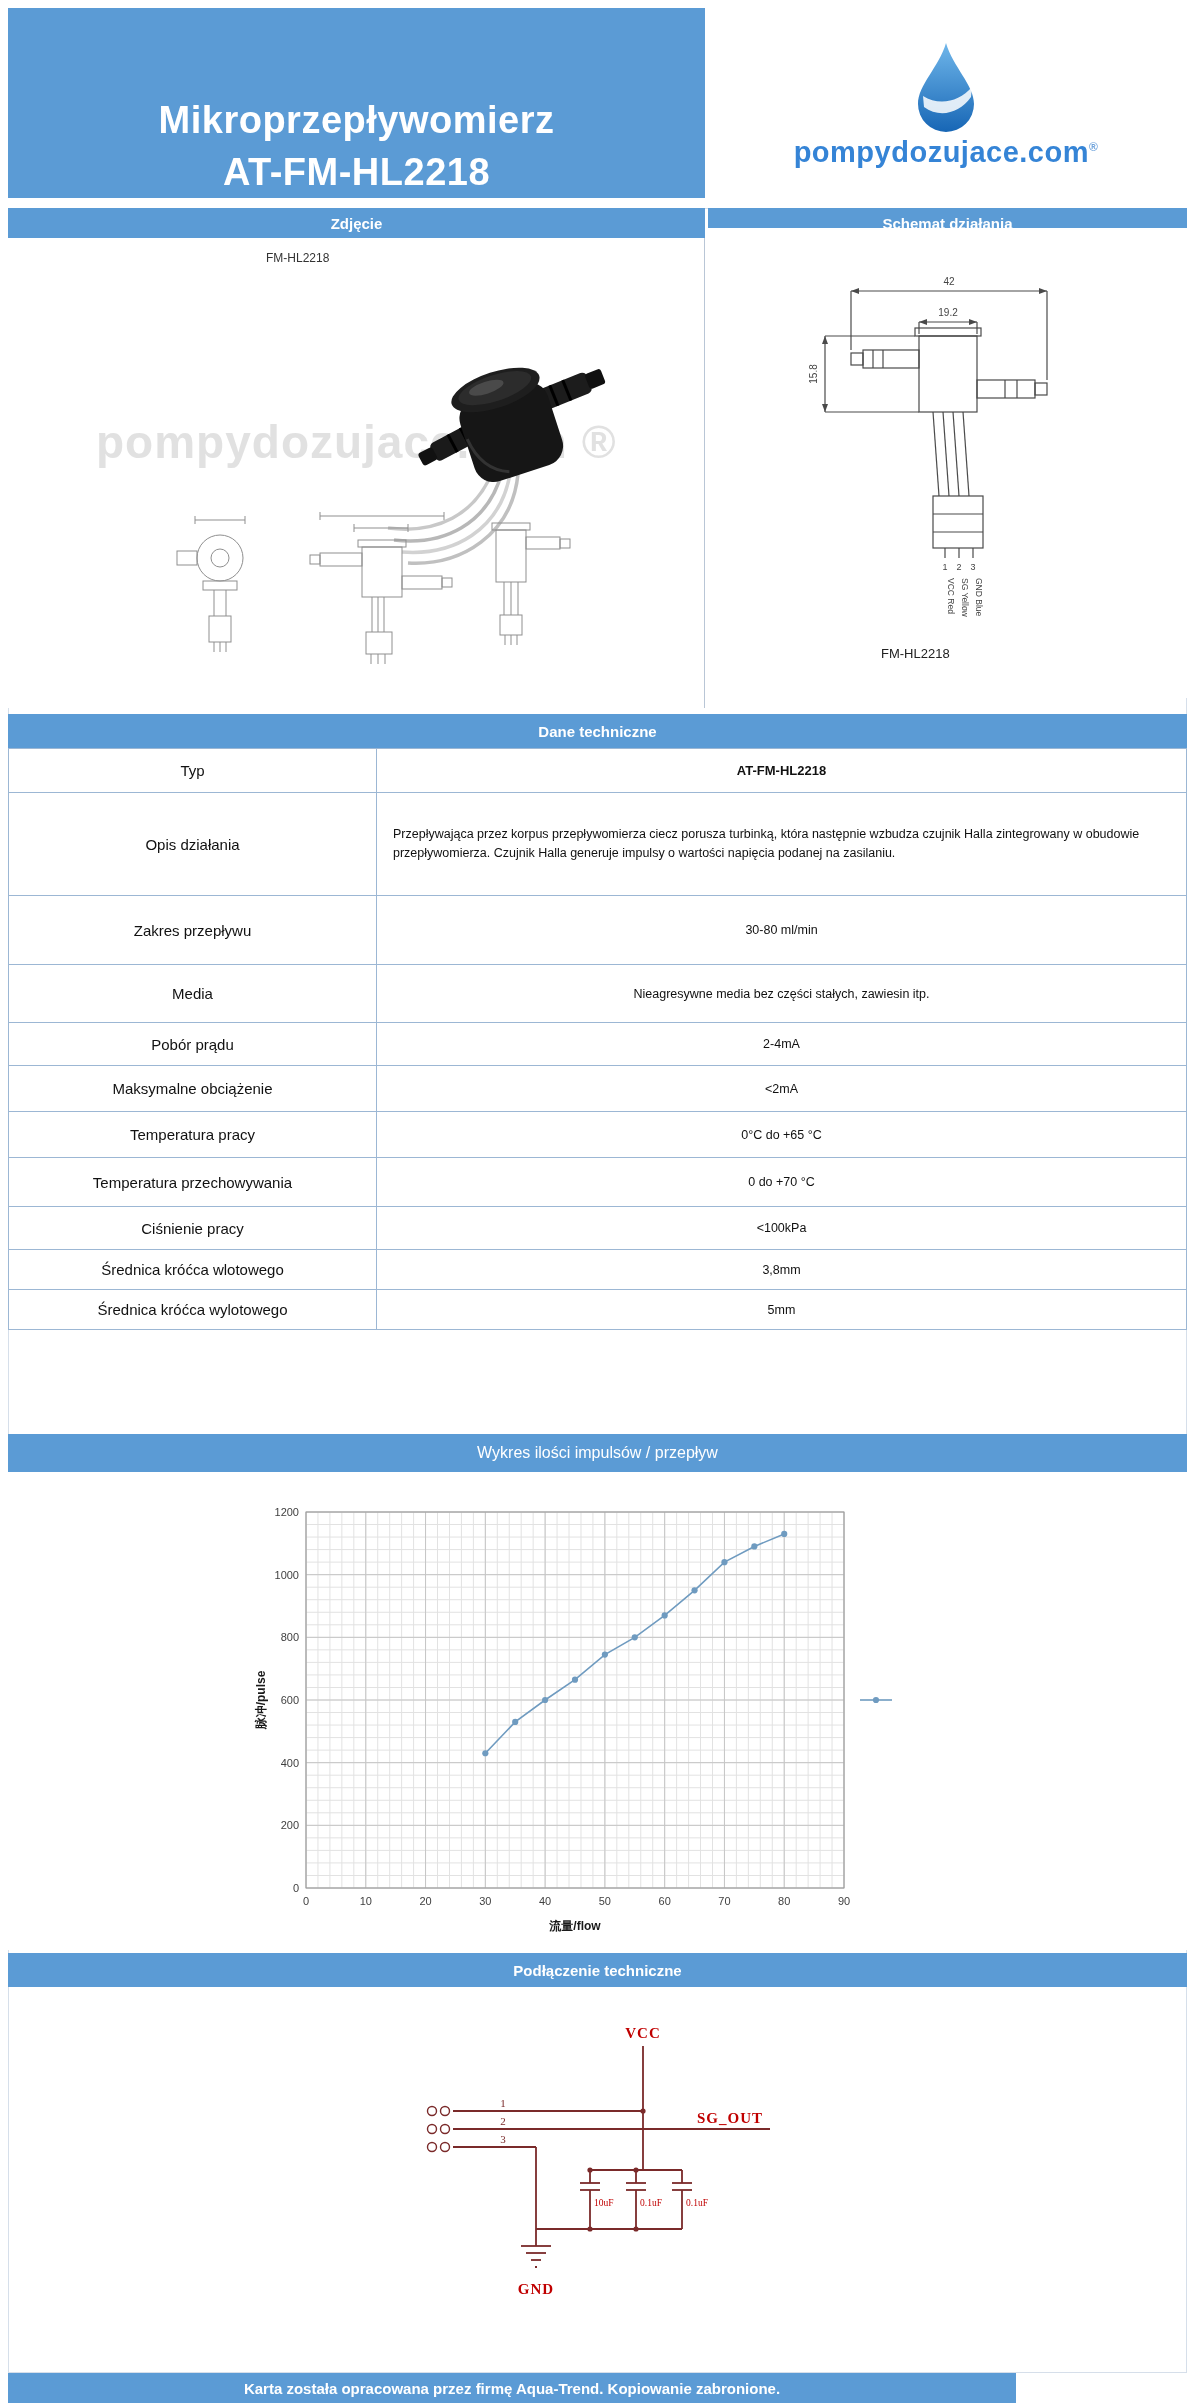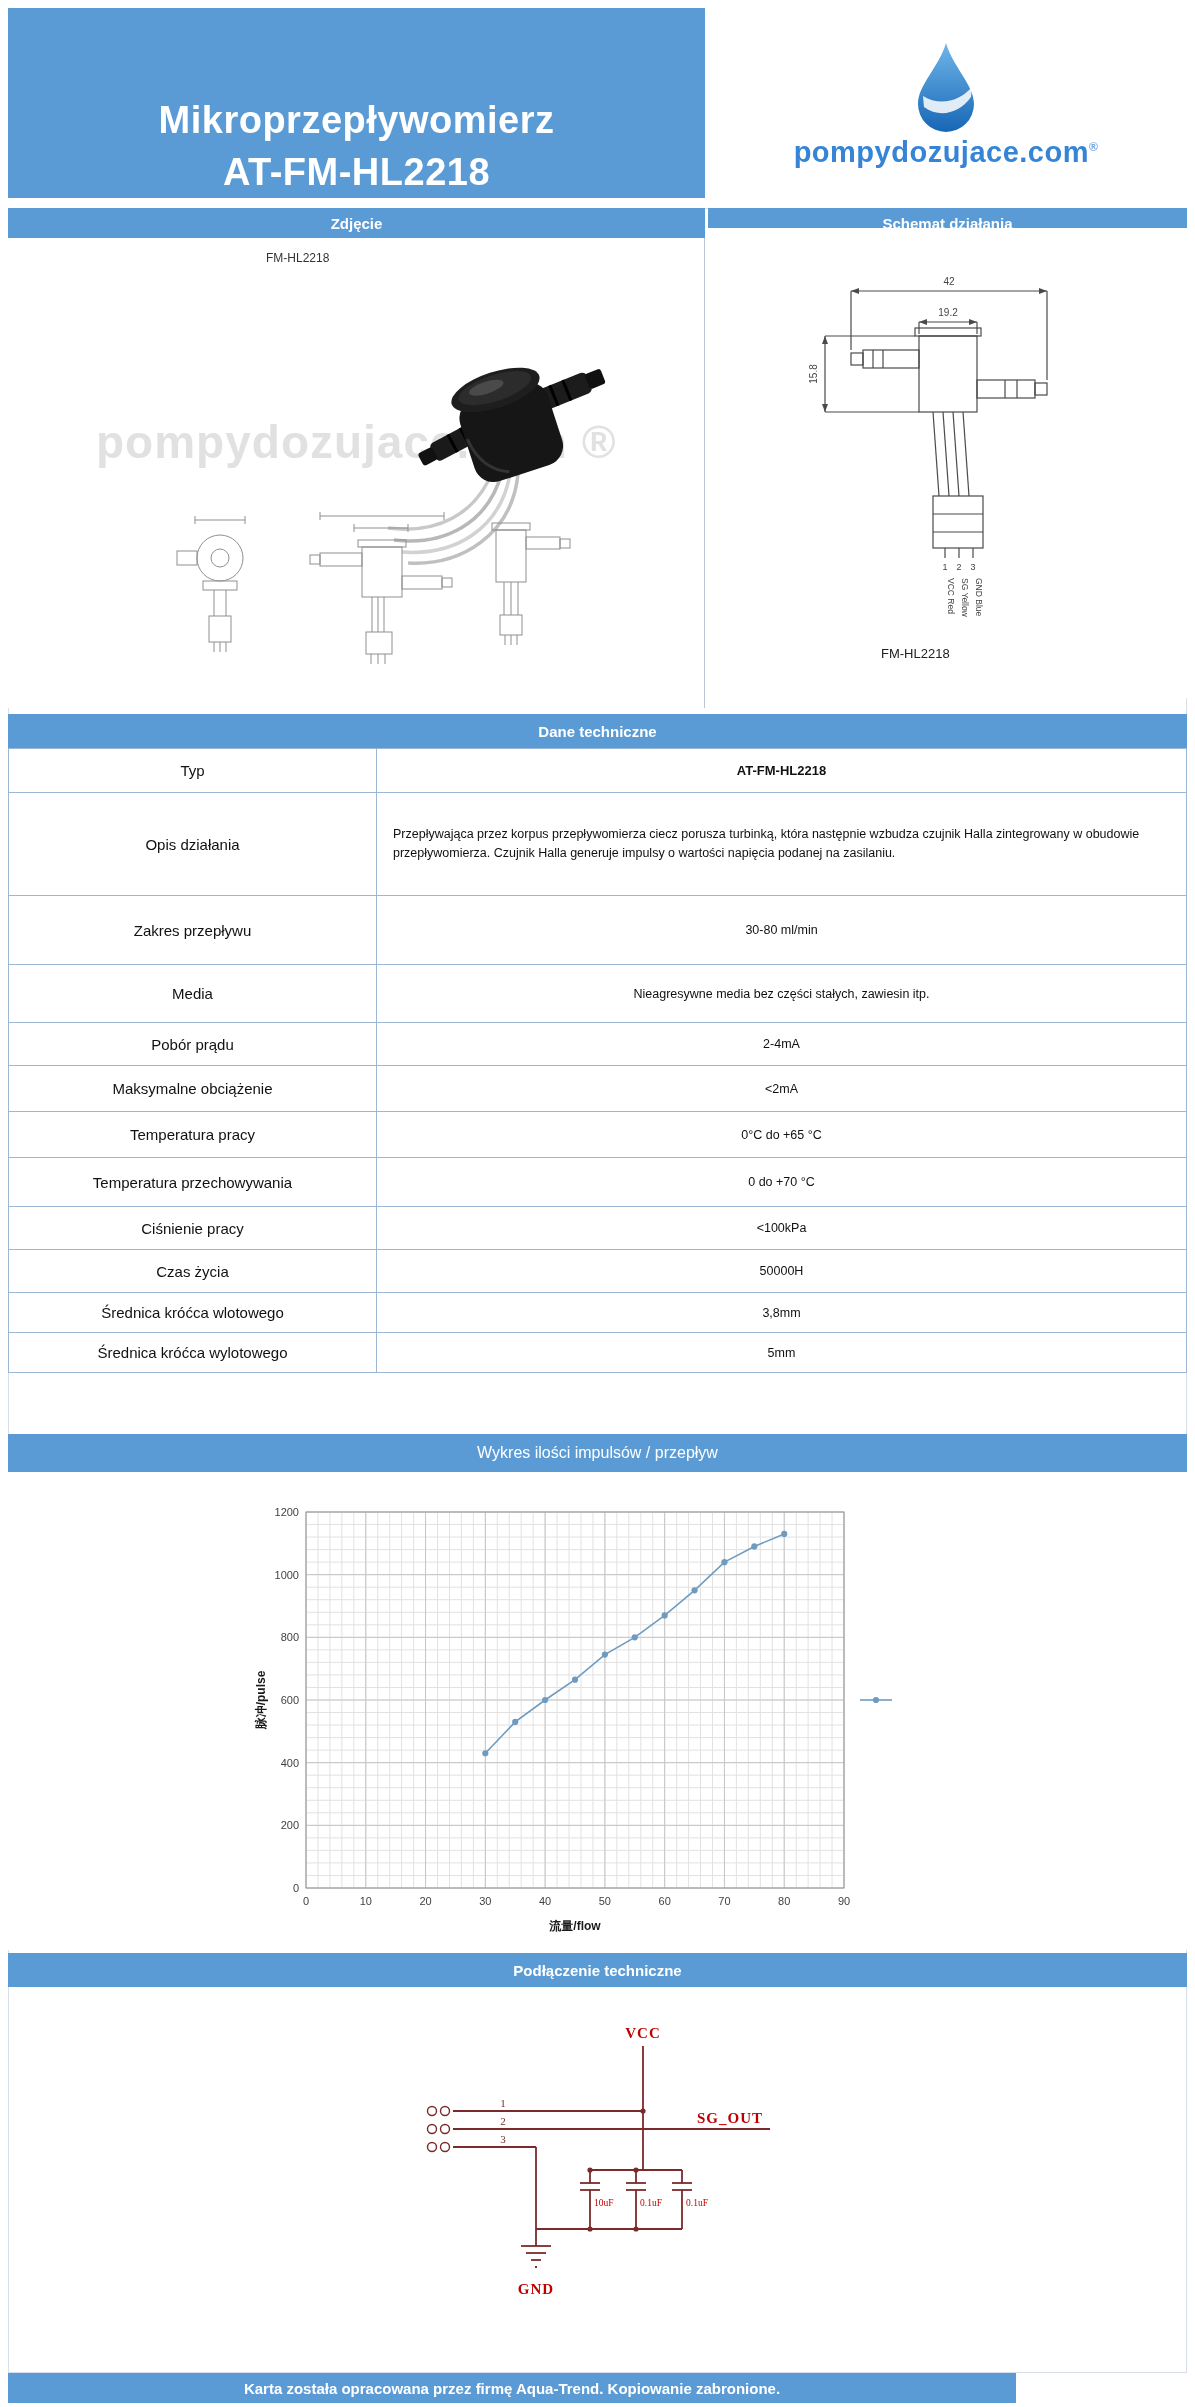--- a/index.html
+++ b/index.html
@@ -252,24 +252,20 @@
       <div class="t-label">Temperatura pracy</div>
       <div class="t-value">0°C  do +65 °C</div>
     </div>
     <div class="t-row" style="height:49px">
       <div class="t-label">Temperatura przechowywania</div>
       <div class="t-value">0  do +70 °C</div>
     </div>
     <div class="t-row" style="height:43px">
       <div class="t-label">Ciśnienie pracy</div>
       <div class="t-value">&lt;100kPa</div>
-    </div>
-    <div class="t-row" style="height:43px">
-      <div class="t-label">Czas życia</div>
-      <div class="t-value">50000H</div>
     </div>
     <div class="t-row" style="height:40px">
       <div class="t-label">Średnica króćca wlotowego</div>
       <div class="t-value">3,8mm</div>
     </div>
     <div class="t-row" style="height:40px">
       <div class="t-label">Średnica króćca wylotowego</div>
       <div class="t-value">5mm</div>
     </div>
   </div>

